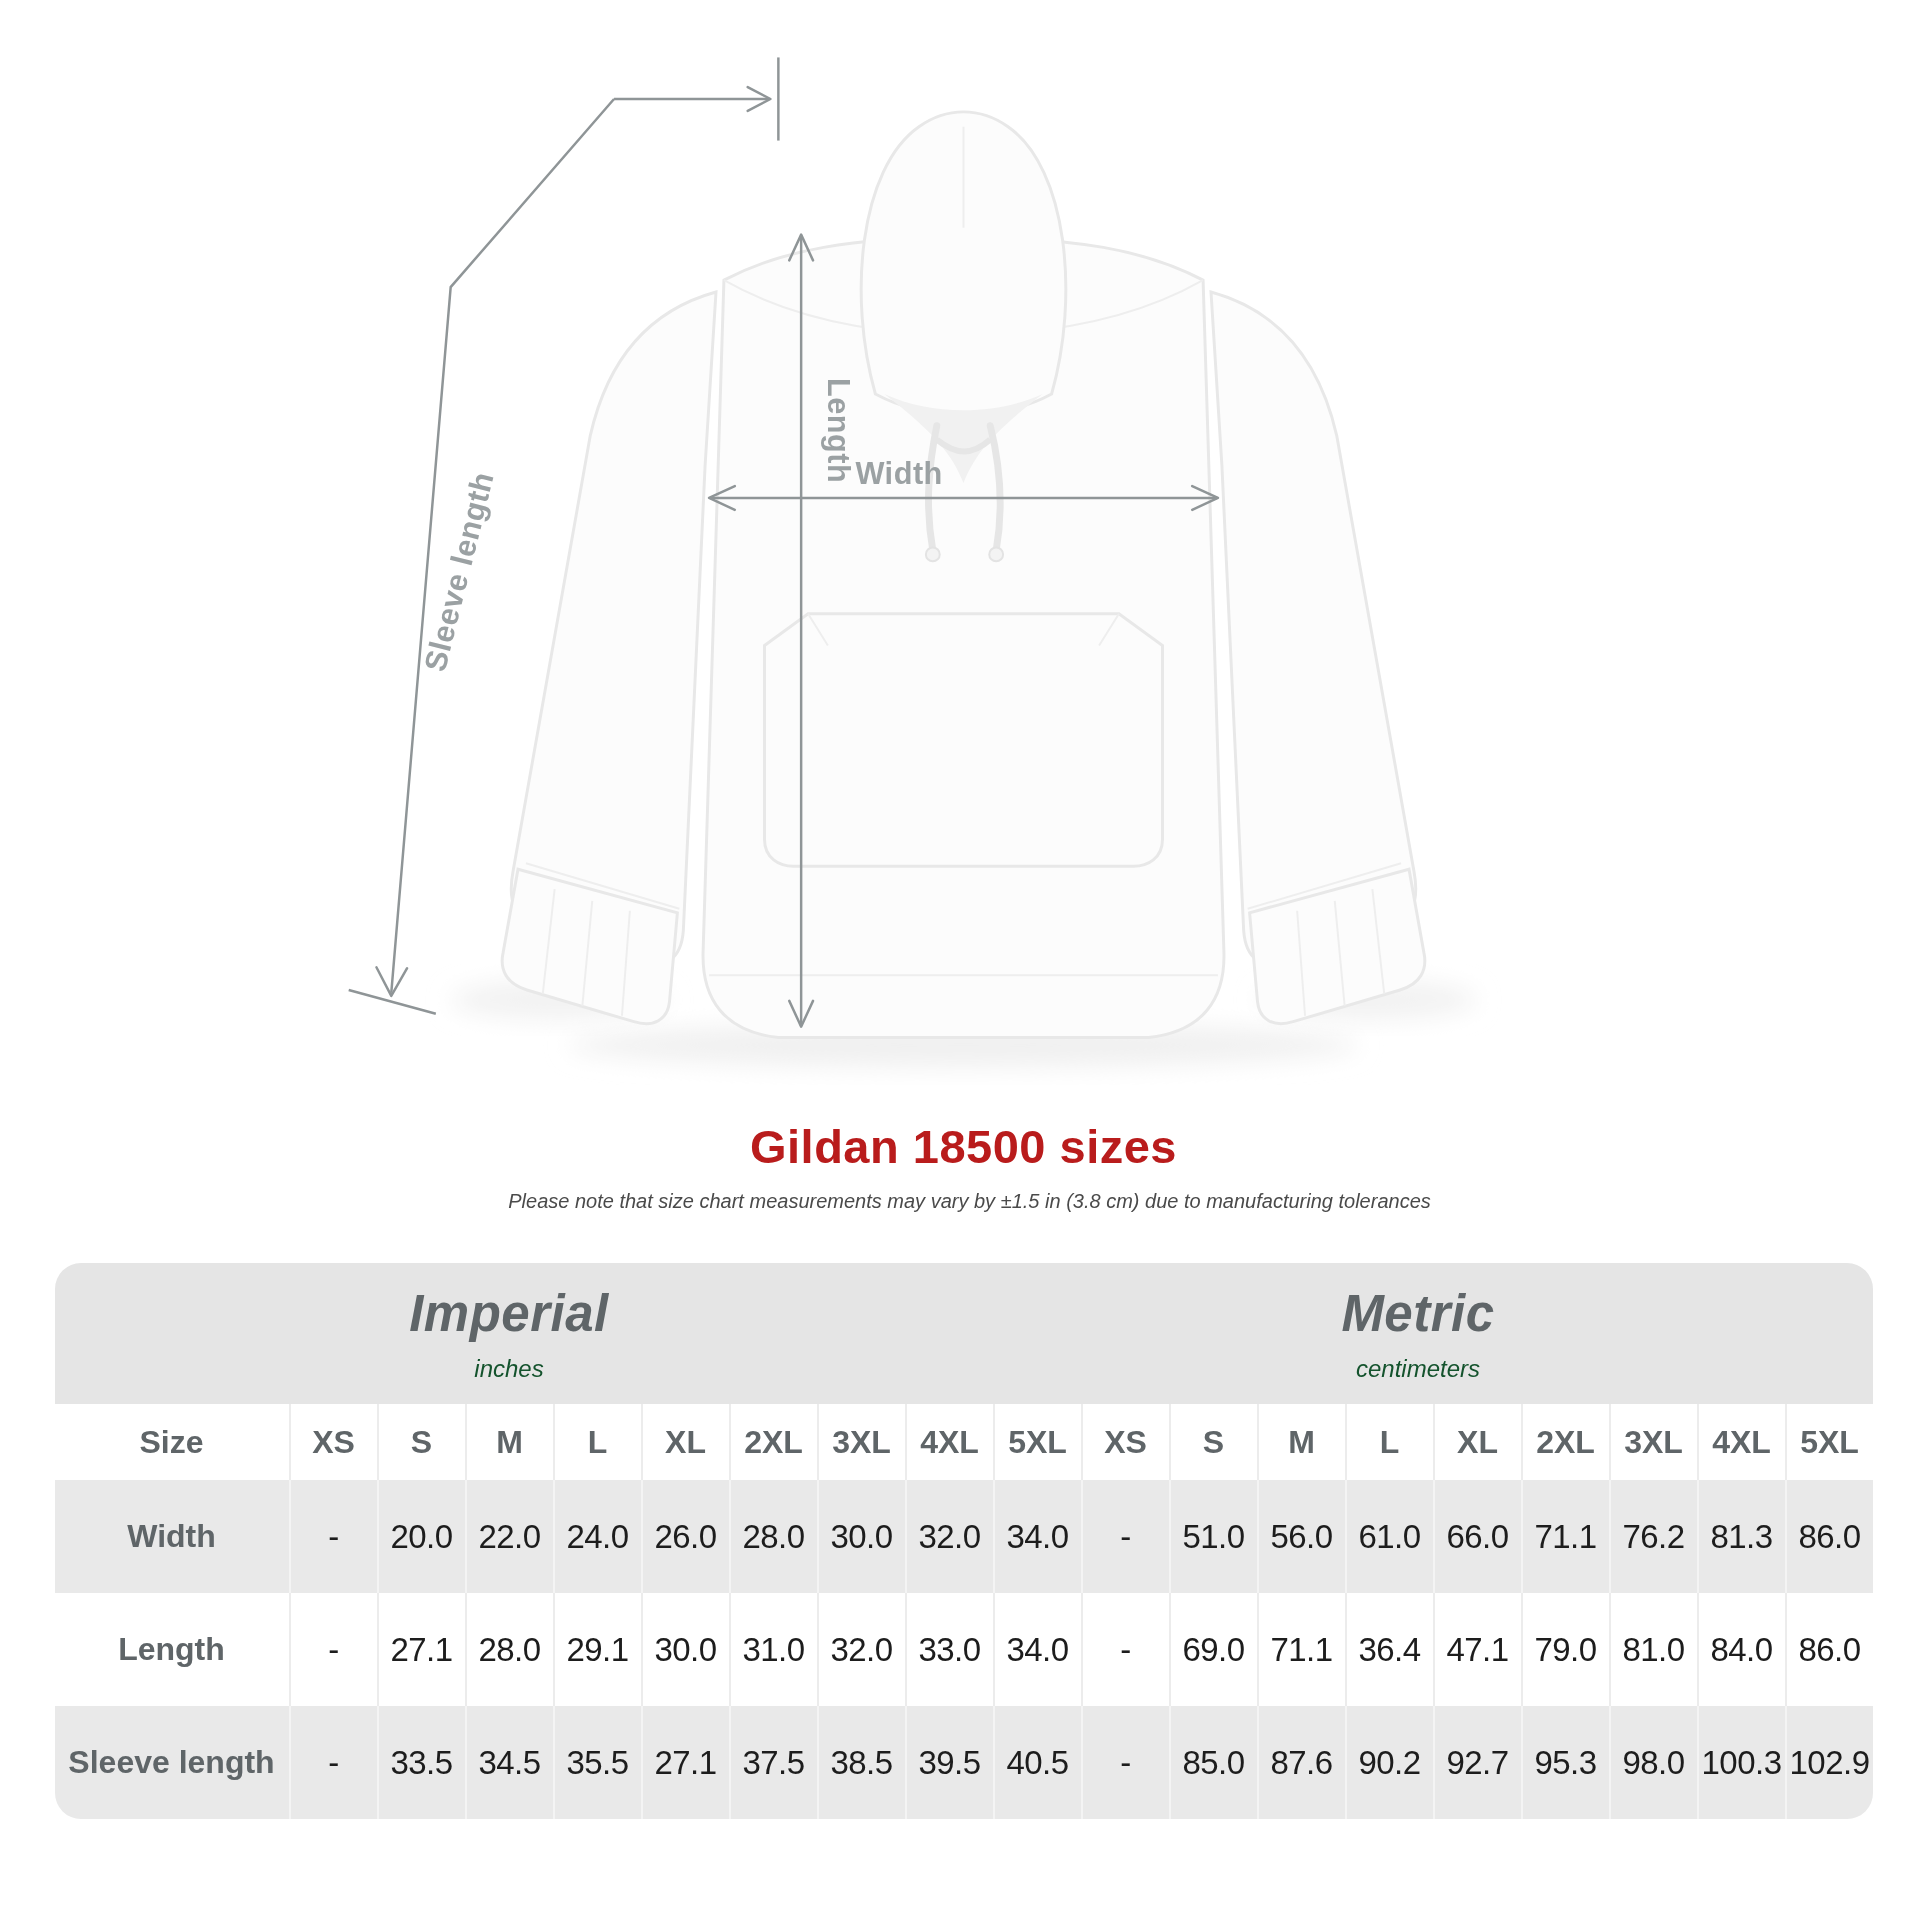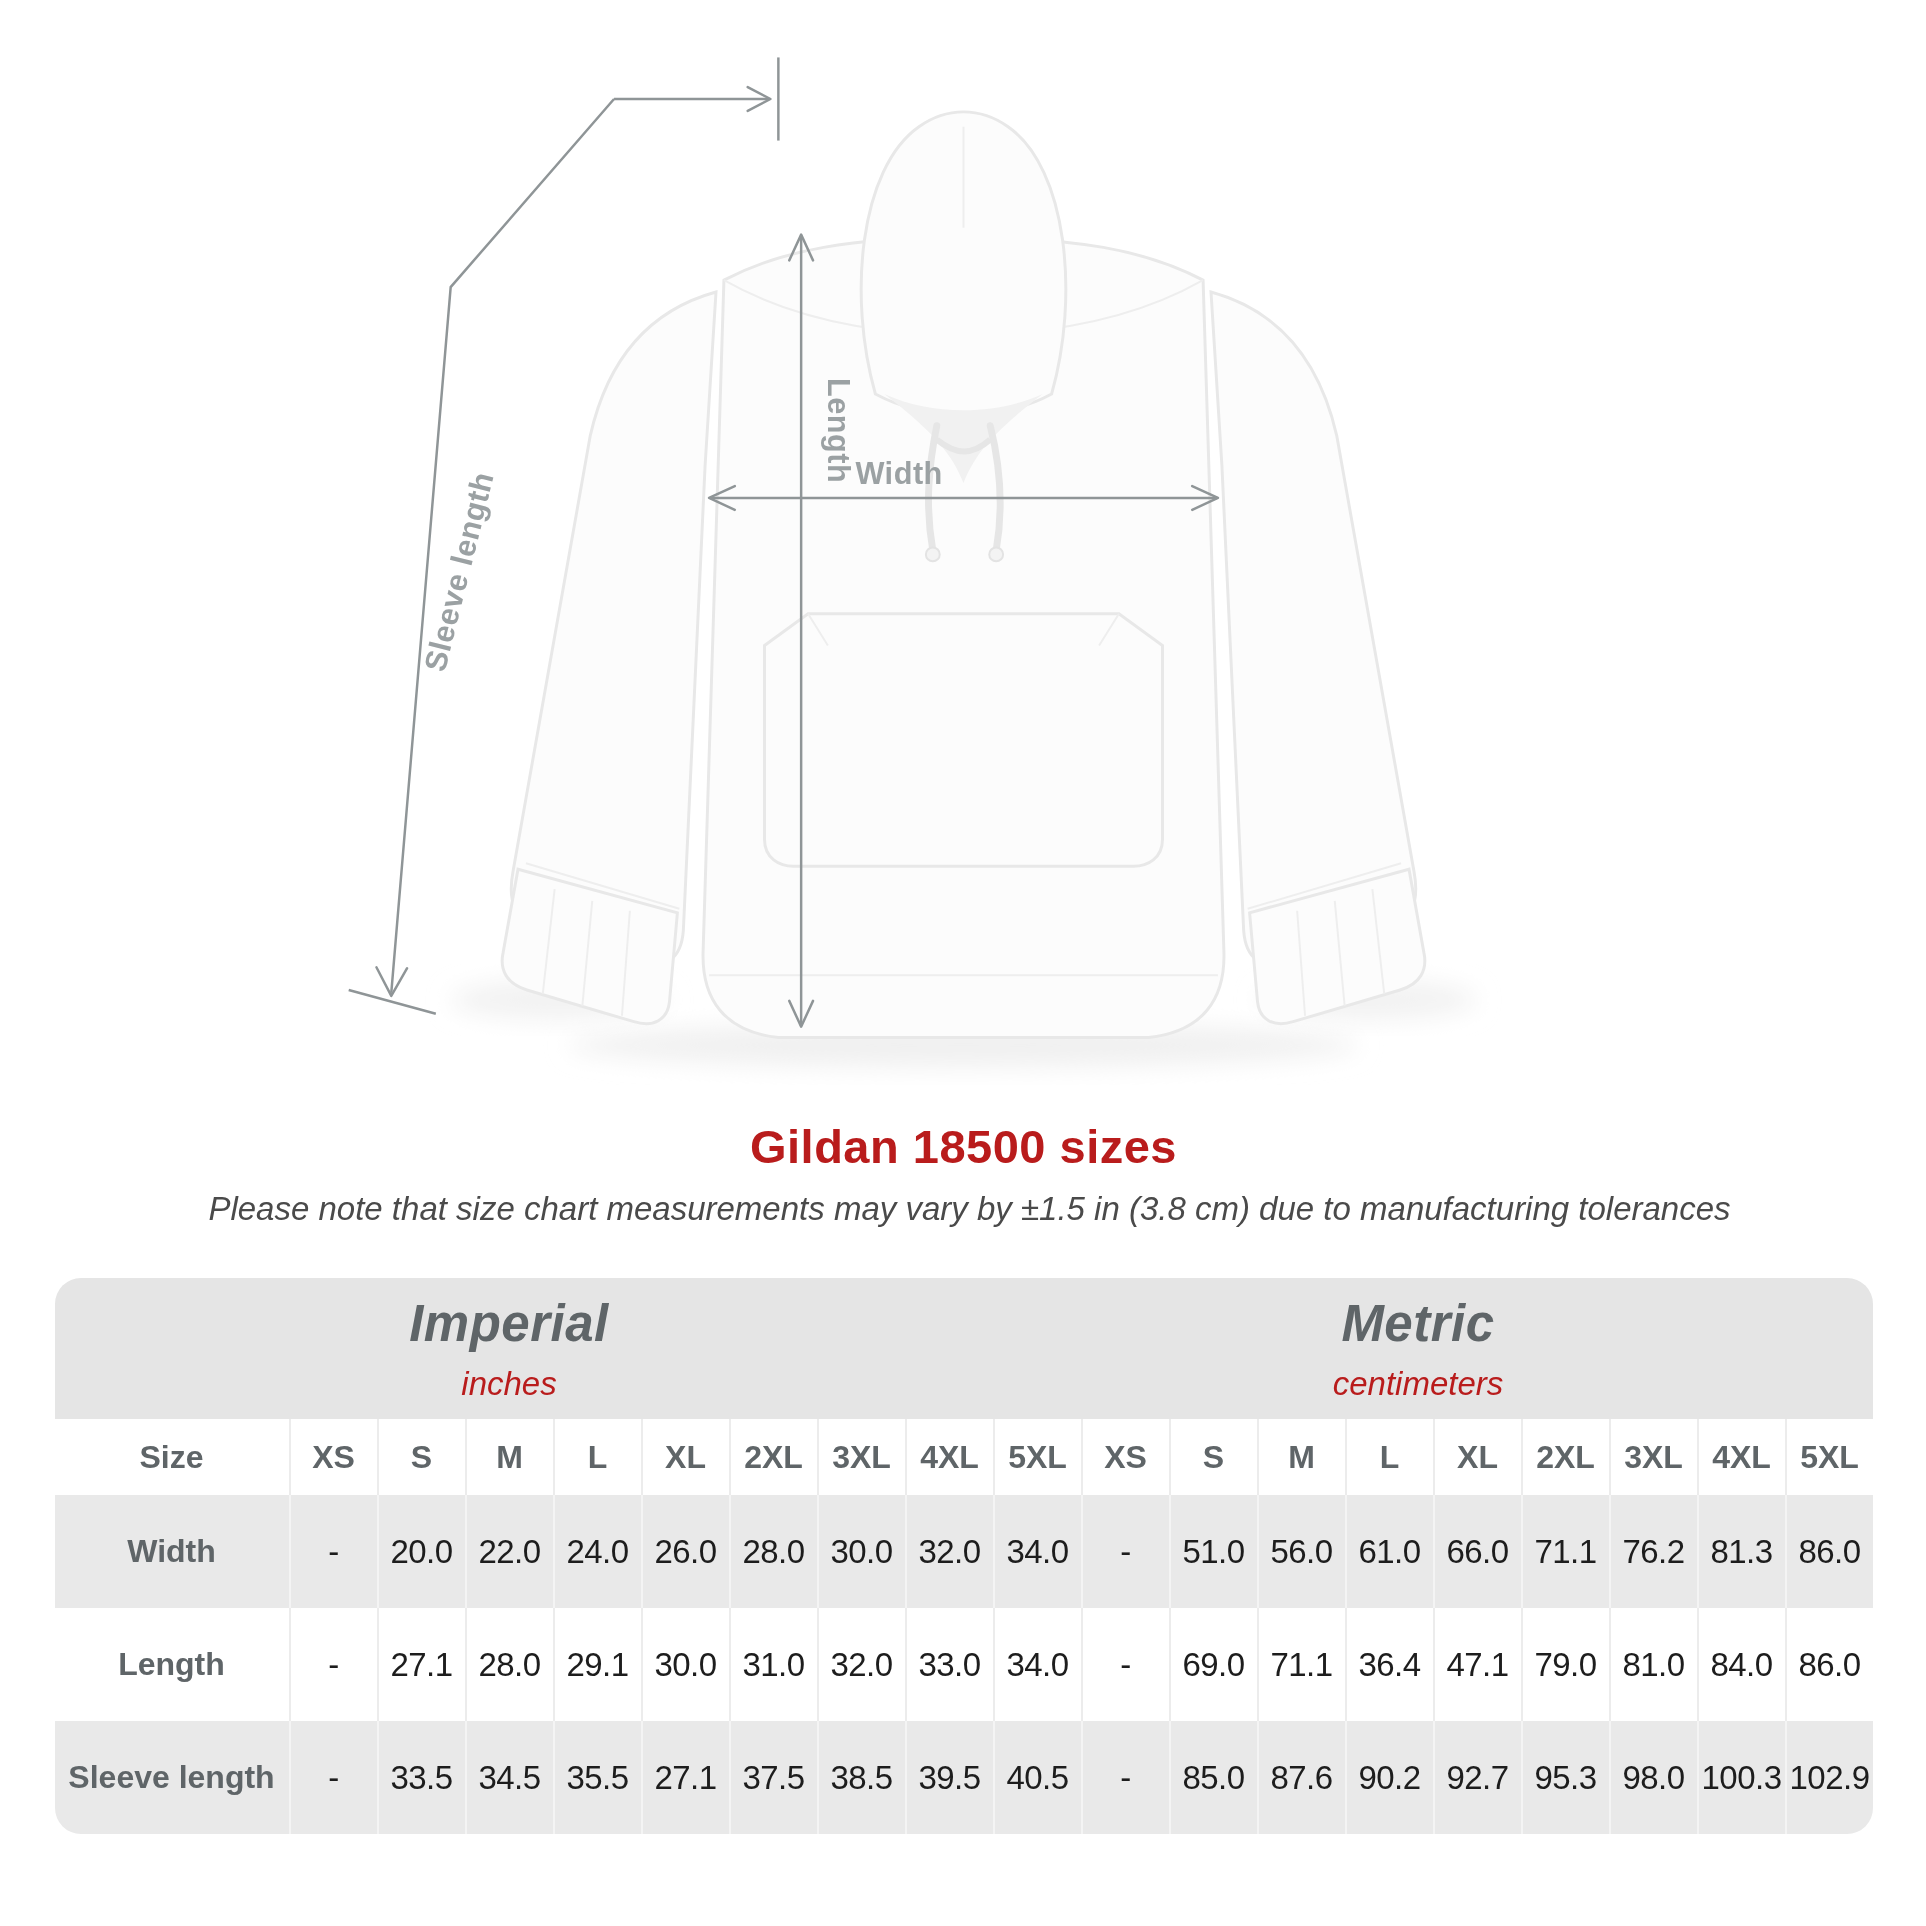--- a/index.html
+++ b/index.html
@@ -20,35 +20,35 @@
   .garment-seam{stroke:#eeeeee;stroke-width:2;fill:none;}
   .garment-soft{fill:#f1f1f1;}
 
   
   .title{
     margin:30px 0 0 0;text-align:center;
     font-size:47px;font-weight:bold;color:#b91c1c;letter-spacing:0.5px;
   }
   .subtitle{
     margin:16px 0 0 12px;text-align:center;
-    font-size:33px;font-style:italic;color:#4a4a4a;
+    font-size:20px;font-style:italic;color:#4a4a4a;
   }
 
   
   .size-table{
     width:1818px;margin:50px auto 0 auto;
     border-radius:26px;overflow:hidden;background:#fff;
   }
   .unit-band{display:flex;background:#e5e5e5;height:141px;}
   .unit-half{
     flex:1 1 50%;display:flex;flex-direction:column;
     align-items:center;justify-content:center;gap:12px;
   }
   .unit-name{font-size:51px;font-weight:bold;font-style:italic;color:#5f6568;letter-spacing:0.5px;}
-  .unit-sub{font-size:33px;font-style:italic;color:#b91c1c;}
+  .unit-sub{font-size:24px;font-style:italic;color:#14532d;}
 
   .trow{display:grid;grid-template-columns:234px repeat(18,1fr);}
   .trow-white{background:#ffffff;}
   .trow-gray{background:#e9e9e9;}
   .cell{
     display:flex;align-items:center;justify-content:center;
     font-size:33px;color:#1d1d1d;letter-spacing:-0.5px;
   }
   .header-row .cell{height:76px;text-align:center;}
   .data-row .cell{height:113px;}

